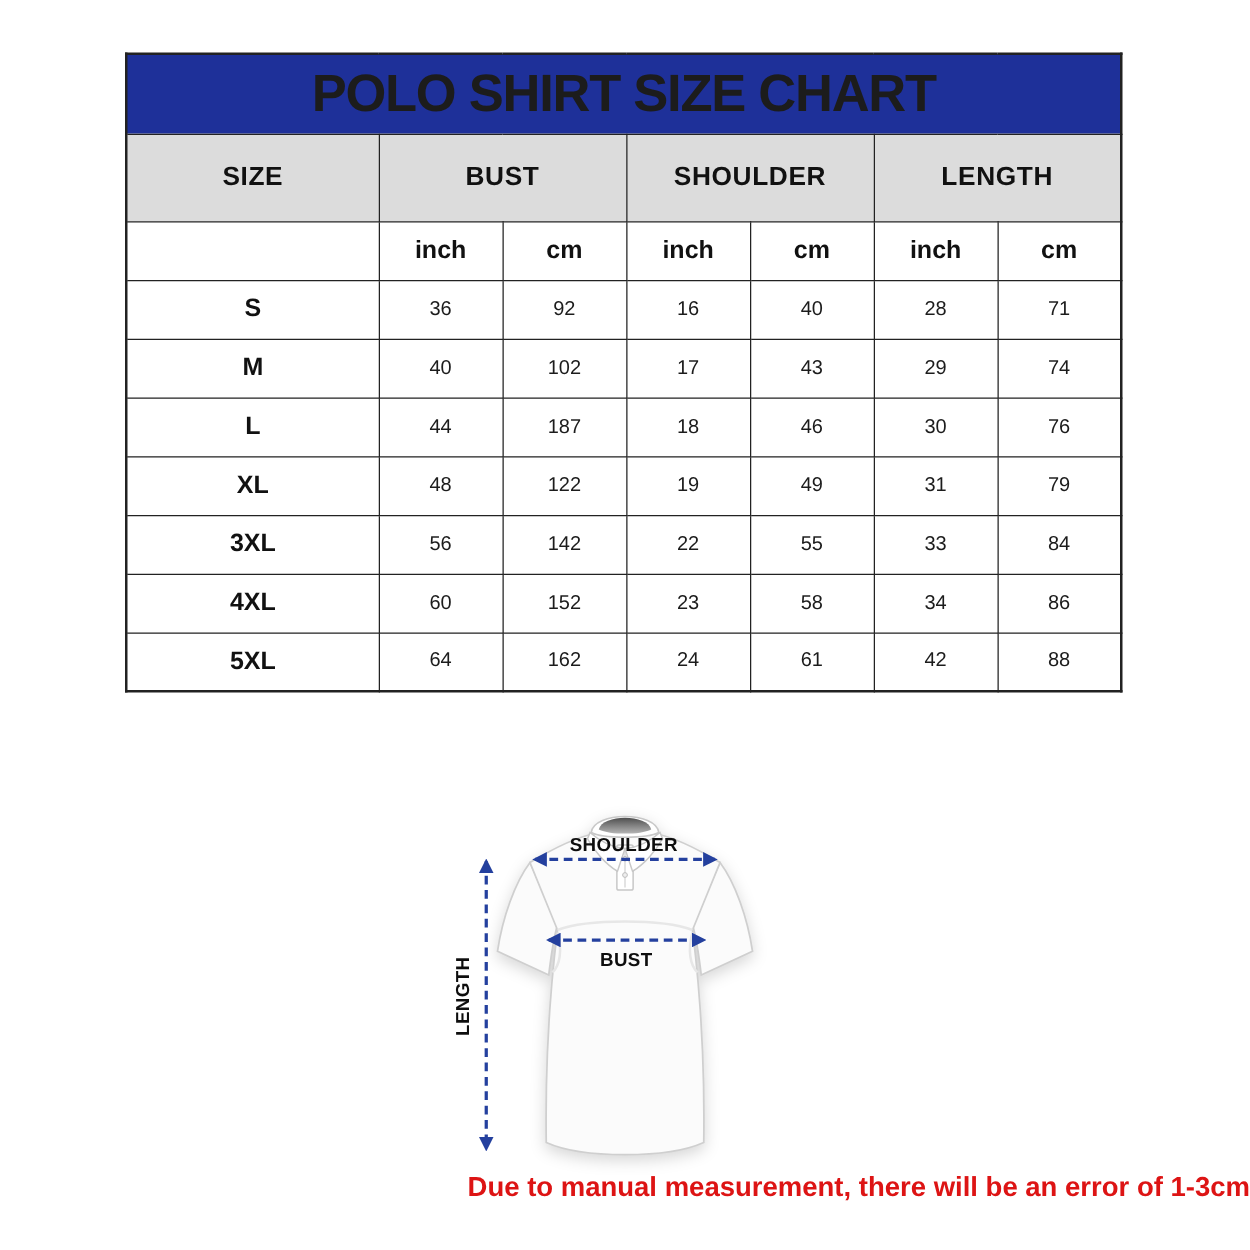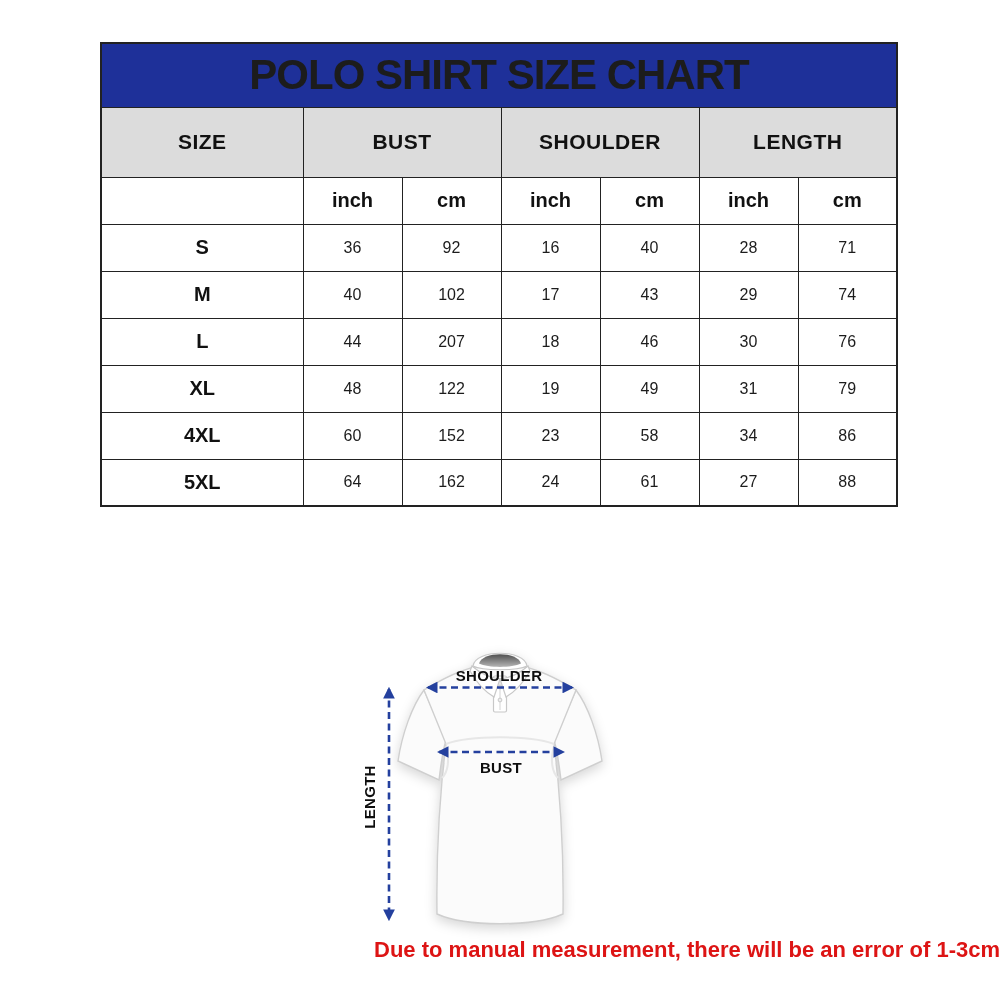--- a/index.html
+++ b/index.html
@@ -106,51 +106,60 @@
         <td>40</td>
         <td>102</td>
         <td>17</td>
         <td>43</td>
         <td>29</td>
         <td>74</td>
       </tr>
       <tr class="data-row">
         <th>L</th>
         <td>44</td>
-        <td>207</td>
+        <td>187</td>
         <td>18</td>
         <td>46</td>
         <td>30</td>
         <td>76</td>
       </tr>
       <tr class="data-row">
         <th>XL</th>
         <td>48</td>
         <td>122</td>
         <td>19</td>
         <td>49</td>
         <td>31</td>
         <td>79</td>
       </tr>
       <tr class="data-row">
+        <th>3XL</th>
+        <td>56</td>
+        <td>142</td>
+        <td>22</td>
+        <td>55</td>
+        <td>33</td>
+        <td>84</td>
+      </tr>
+      <tr class="data-row">
         <th>4XL</th>
         <td>60</td>
         <td>152</td>
         <td>23</td>
         <td>58</td>
         <td>34</td>
         <td>86</td>
       </tr>
       <tr class="data-row">
         <th>5XL</th>
         <td>64</td>
         <td>162</td>
         <td>24</td>
         <td>61</td>
-        <td>27</td>
+        <td>42</td>
         <td>88</td>
       </tr>
     </tbody>
   </table>
 
   <div class="figure">
     <svg viewBox="0 0 300 300" width="300" height="300">
       <defs>
         <linearGradient id="collarGrad" x1="0" y1="0" x2="0" y2="1">
           <stop offset="0%" stop-color="#4f4f4f"></stop>

